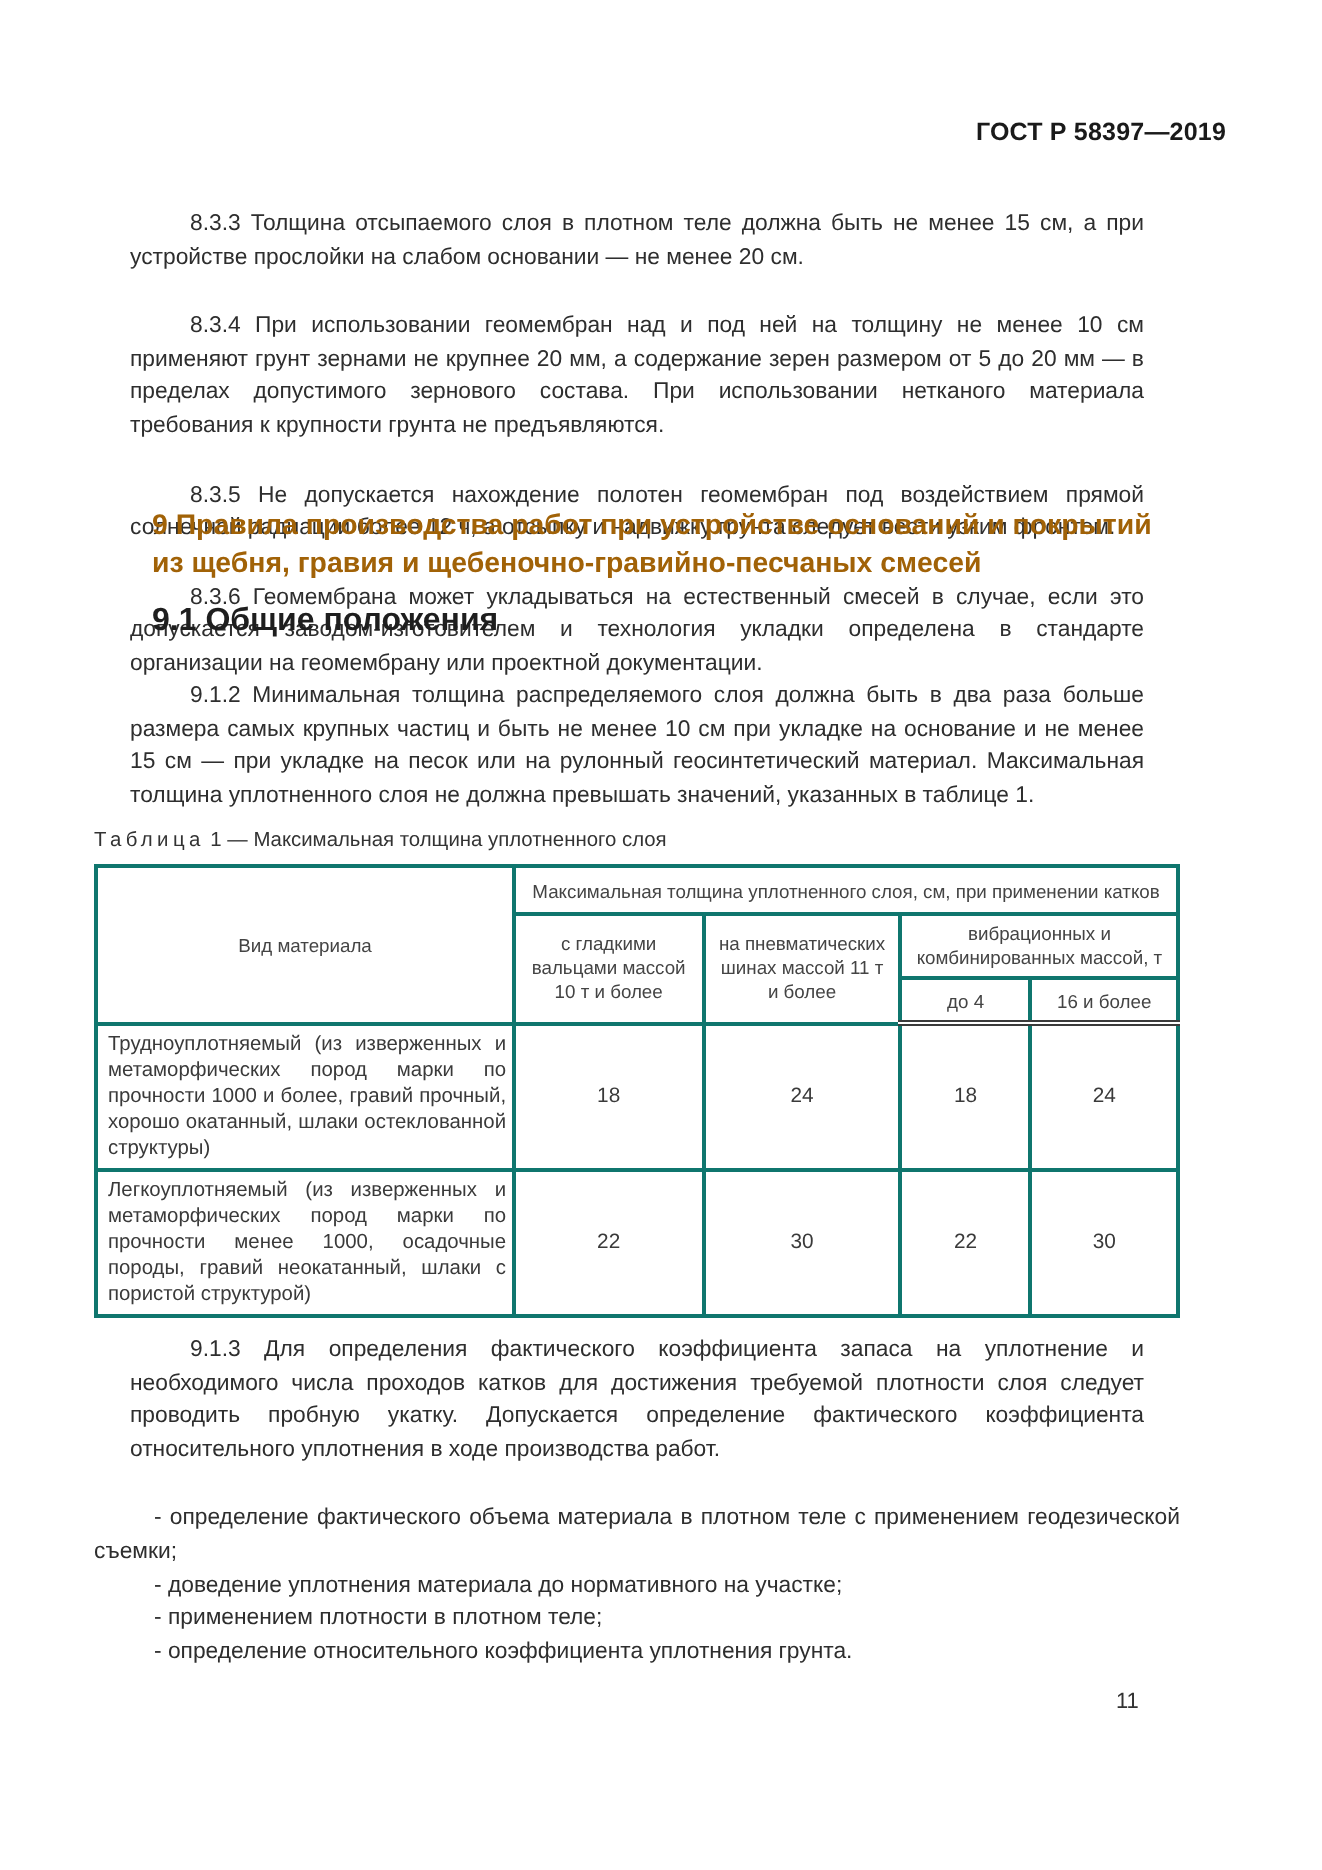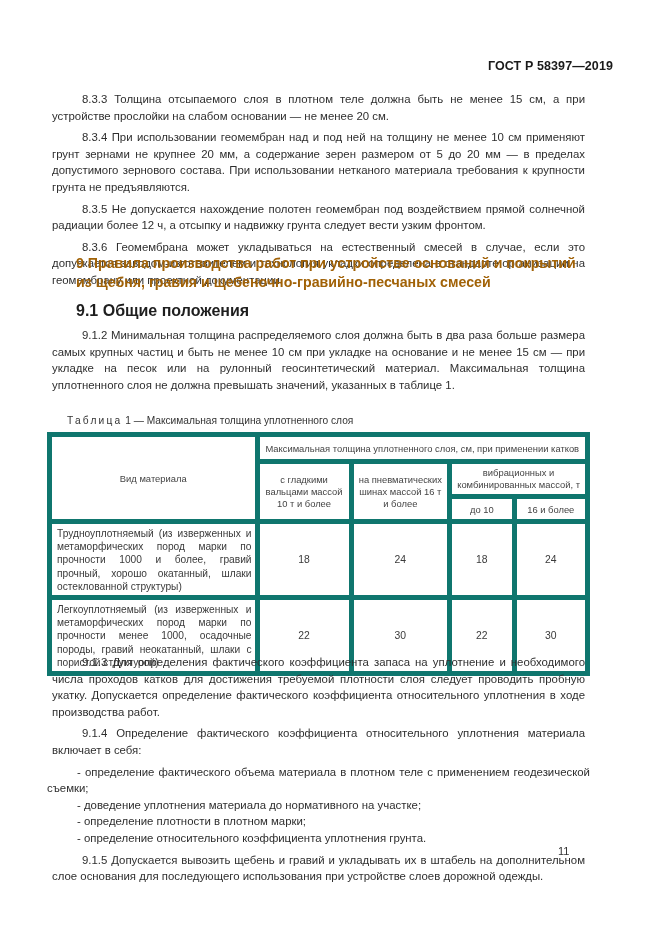--- a/index.html
+++ b/index.html
@@ -1,28 +1,28 @@
 <!DOCTYPE html>
 <html><head>
 <meta charset="utf-8">
 <style>
   html, body { margin: 0; padding: 0; background: #ffffff; }
   body { width: 661px; height: 935px; position: relative; overflow: hidden;
          font-family: "Liberation Sans", "DejaVu Sans", sans-serif; color: #2a2a2a; }
   .page { position: absolute; left: 0; top: 0; width: 661px; height: 681px; }
   .doc-code { position: absolute; right: 48px; top: 59px; font-size: 12.5px; font-weight: bold; color: #1a1a1a; letter-spacing: 0.1px; }
   .body-text { position: absolute; left: 47px; width: 543px; font-size: 11.4px; line-height: 16.6px; text-align: justify; color: #2e2e2e; }
-  .p { margin: 5px; text-indent: 30px; }
+  .p { margin: 18px; text-indent: 30px; }
   .li { margin: 0; text-indent: 30px; }
   .section-title { position: absolute; left: 76px; top: 254px; width: 510px; font-size: 14.2px; line-height: 19px; font-weight: bold; color: #a16207; }
   .subsection-title { position: absolute; left: 76px; top: 302px; font-size: 16px; font-weight: bold; color: #1e1e1e; }
-  .table-caption { position: absolute; left: 47px; top: 415px; font-size: 10.2px; color: #333; margin-left: 20px; }
+  .table-caption { position: absolute; left: 47px; top: 415px; font-size: 10.2px; color: #333; }
   .table-caption .spaced { letter-spacing: 2.2px; }
   table.t1 { position: absolute; left: 47px; top: 432px; width: 543px; border-collapse: collapse; font-size: 9.4px; color: #444; }
-  table.t1 td, table.t1 th { border: 5px solid #0f766e; font-weight: normal; padding: 0; text-align: center; vertical-align: middle; }
+  table.t1 td, table.t1 th { border: 2px solid #0f766e; font-weight: normal; padding: 0; text-align: center; vertical-align: middle; }
   table.t1 thead tr:last-child th { border-bottom: 3px double #3a3a3a; }
   table.t1 th.span-head { height: 22px; }
   table.t1 td.mat { text-align: justify; padding: 3px 3px 2px 5px; font-size: 10.2px; line-height: 13.2px; color: #3a3a3a; }
   table.t1 td.val { font-size: 10.4px; color: #3a3a3a; }
   .page-number { position: absolute; left: 558px; top: 845px; font-size: 11px; color: #333; }
 </style>
 </head>
 <body>
 
 <div class="page">
@@ -55,25 +55,25 @@
       <col style="width:65px">
       <col style="width:74px">
     </colgroup>
     <thead>
       <tr>
         <th rowspan="3">Вид материала</th>
         <th colspan="4" class="span-head">Максимальная толщина уплотненного слоя, см, при применении катков</th>
       </tr>
       <tr>
         <th rowspan="2" style="line-height:12px;padding:2px 4px;">с гладкими вальцами массой 10 т и более</th>
-        <th rowspan="2" style="line-height:12px;padding:2px 4px;">на пневматических шинах массой 16 т и более</th>
+        <th rowspan="2" style="line-height:12px;padding:2px 4px;">на пневматических шинах массой 11 т и более</th>
         <th colspan="2" style="height:26px;line-height:12px;padding:2px 4px;">вибрационных и комбинированных массой, т</th>
       </tr>
       <tr>
-        <th style="height:20px;">до 10</th>
+        <th style="height:20px;">до 4</th>
         <th>16 и более</th>
       </tr>
     </thead>
     <tbody>
       <tr>
         <td class="mat">Трудноуплотняемый (из изверженных и метаморфических пород марки по прочности 1000 и более, гравий прочный, хорошо окатанный, шлаки остеклованной структуры)</td>
         <td class="val">18</td>
         <td class="val">24</td>
         <td class="val">18</td>
         <td class="val">24</td>
@@ -83,22 +83,20 @@
         <td class="val">22</td>
         <td class="val">30</td>
         <td class="val">22</td>
         <td class="val">30</td>
       </tr>
     </tbody>
   </table>
 
   <div class="body-text" style="top:649px;">
     <p class="p">9.1.3 Для определения фактического коэффициента запаса на уплотнение и необходимого числа проходов катков для достижения требуемой плотности слоя следует проводить пробную укатку. Допускается определение фактического коэффициента относительного уплотнения в ходе производства работ.</p>
-    <p class="p">9.1.4 Определение фактического коэффициента относительного уплотнения материала включает в себя:</p>
     <p class="li">- определение фактического объема материала в плотном теле с применением геодезической съемки;</p>
     <p class="li">- доведение уплотнения материала до нормативного на участке;</p>
-    <p class="li">- определение плотности в плотном марки;</p>
+    <p class="li">- применением плотности в плотном теле;</p>
     <p class="li">- определение относительного коэффициента уплотнения грунта.</p>
-    <p class="p">9.1.5 Допускается вывозить щебень и гравий и укладывать их в штабель на дополнительном слое основания для последующего использования при устройстве слоев дорожной одежды.</p>
   </div>
 
   <div class="page-number">11</div>
 </div>
 
 </body></html>

